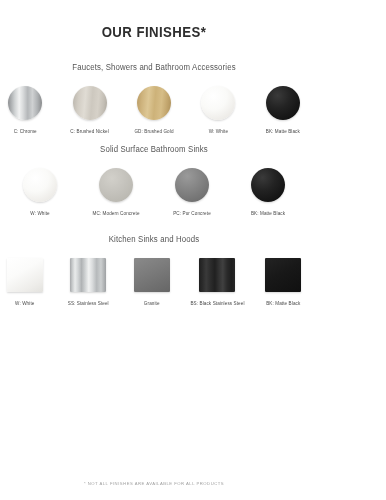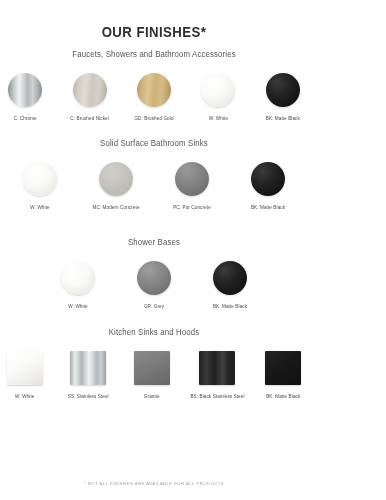--- a/index.html
+++ b/index.html
@@ -34,22 +34,22 @@
     color: #2e2e2e;
     margin-top: 23px;
     margin-bottom: 0;
     font-family: "Liberation Sans Narrow", "Liberation Sans", sans-serif;
     transform: scaleX(0.88);
   }
 
   .section {
     margin-top: 20px;
   }
-  .section.s1 { margin-top: 9px; }
-  .section.s2 { margin-top: 17px; }
+  .section.s1 { margin-top: 22px; }
+  .section.s2 { margin-top: 10px; }
   .section.s3 { margin-top: 27px; }
   .section.s4 { margin-top: 18px; }
 
   .section-title {
     text-align: center;
     font-size: 8.5px;
     color: #555555;
     letter-spacing: 0.15px;
     margin-bottom: 12px;
     font-family: "Liberation Sans Narrow", "Liberation Sans", sans-serif;
@@ -229,43 +229,20 @@
       </div>
       <div class="swatch-item">
         <div class="chip-wrap">
           <div class="chip f-matte-black"></div>
         </div>
         <div class="swatch-label">BK: Matte Black</div>
       </div>
     </div>
   </div>
 
-  <div class="section s3">
-    <div class="section-title">Shower Bases</div>
-    <div class="swatch-row">
-      <div class="swatch-item">
-        <div class="chip-wrap">
-          <div class="chip f-white"></div>
-        </div>
-        <div class="swatch-label">W: White</div>
-      </div>
-      <div class="swatch-item">
-        <div class="chip-wrap">
-          <div class="chip f-grey"></div>
-        </div>
-        <div class="swatch-label">GR: Grey</div>
-      </div>
-      <div class="swatch-item">
-        <div class="chip-wrap">
-          <div class="chip f-matte-black"></div>
-        </div>
-        <div class="swatch-label">BK: Matte Black</div>
-      </div>
-    </div>
-  </div>
 
   <div class="section s4">
     <div class="section-title">Kitchen Sinks and Hoods</div>
     <div class="swatch-row">
       <div class="swatch-item">
         <div class="chip-wrap">
           <div class="chip square f-white-sq"></div>
         </div>
         <div class="swatch-label">W: White</div>
       </div>

